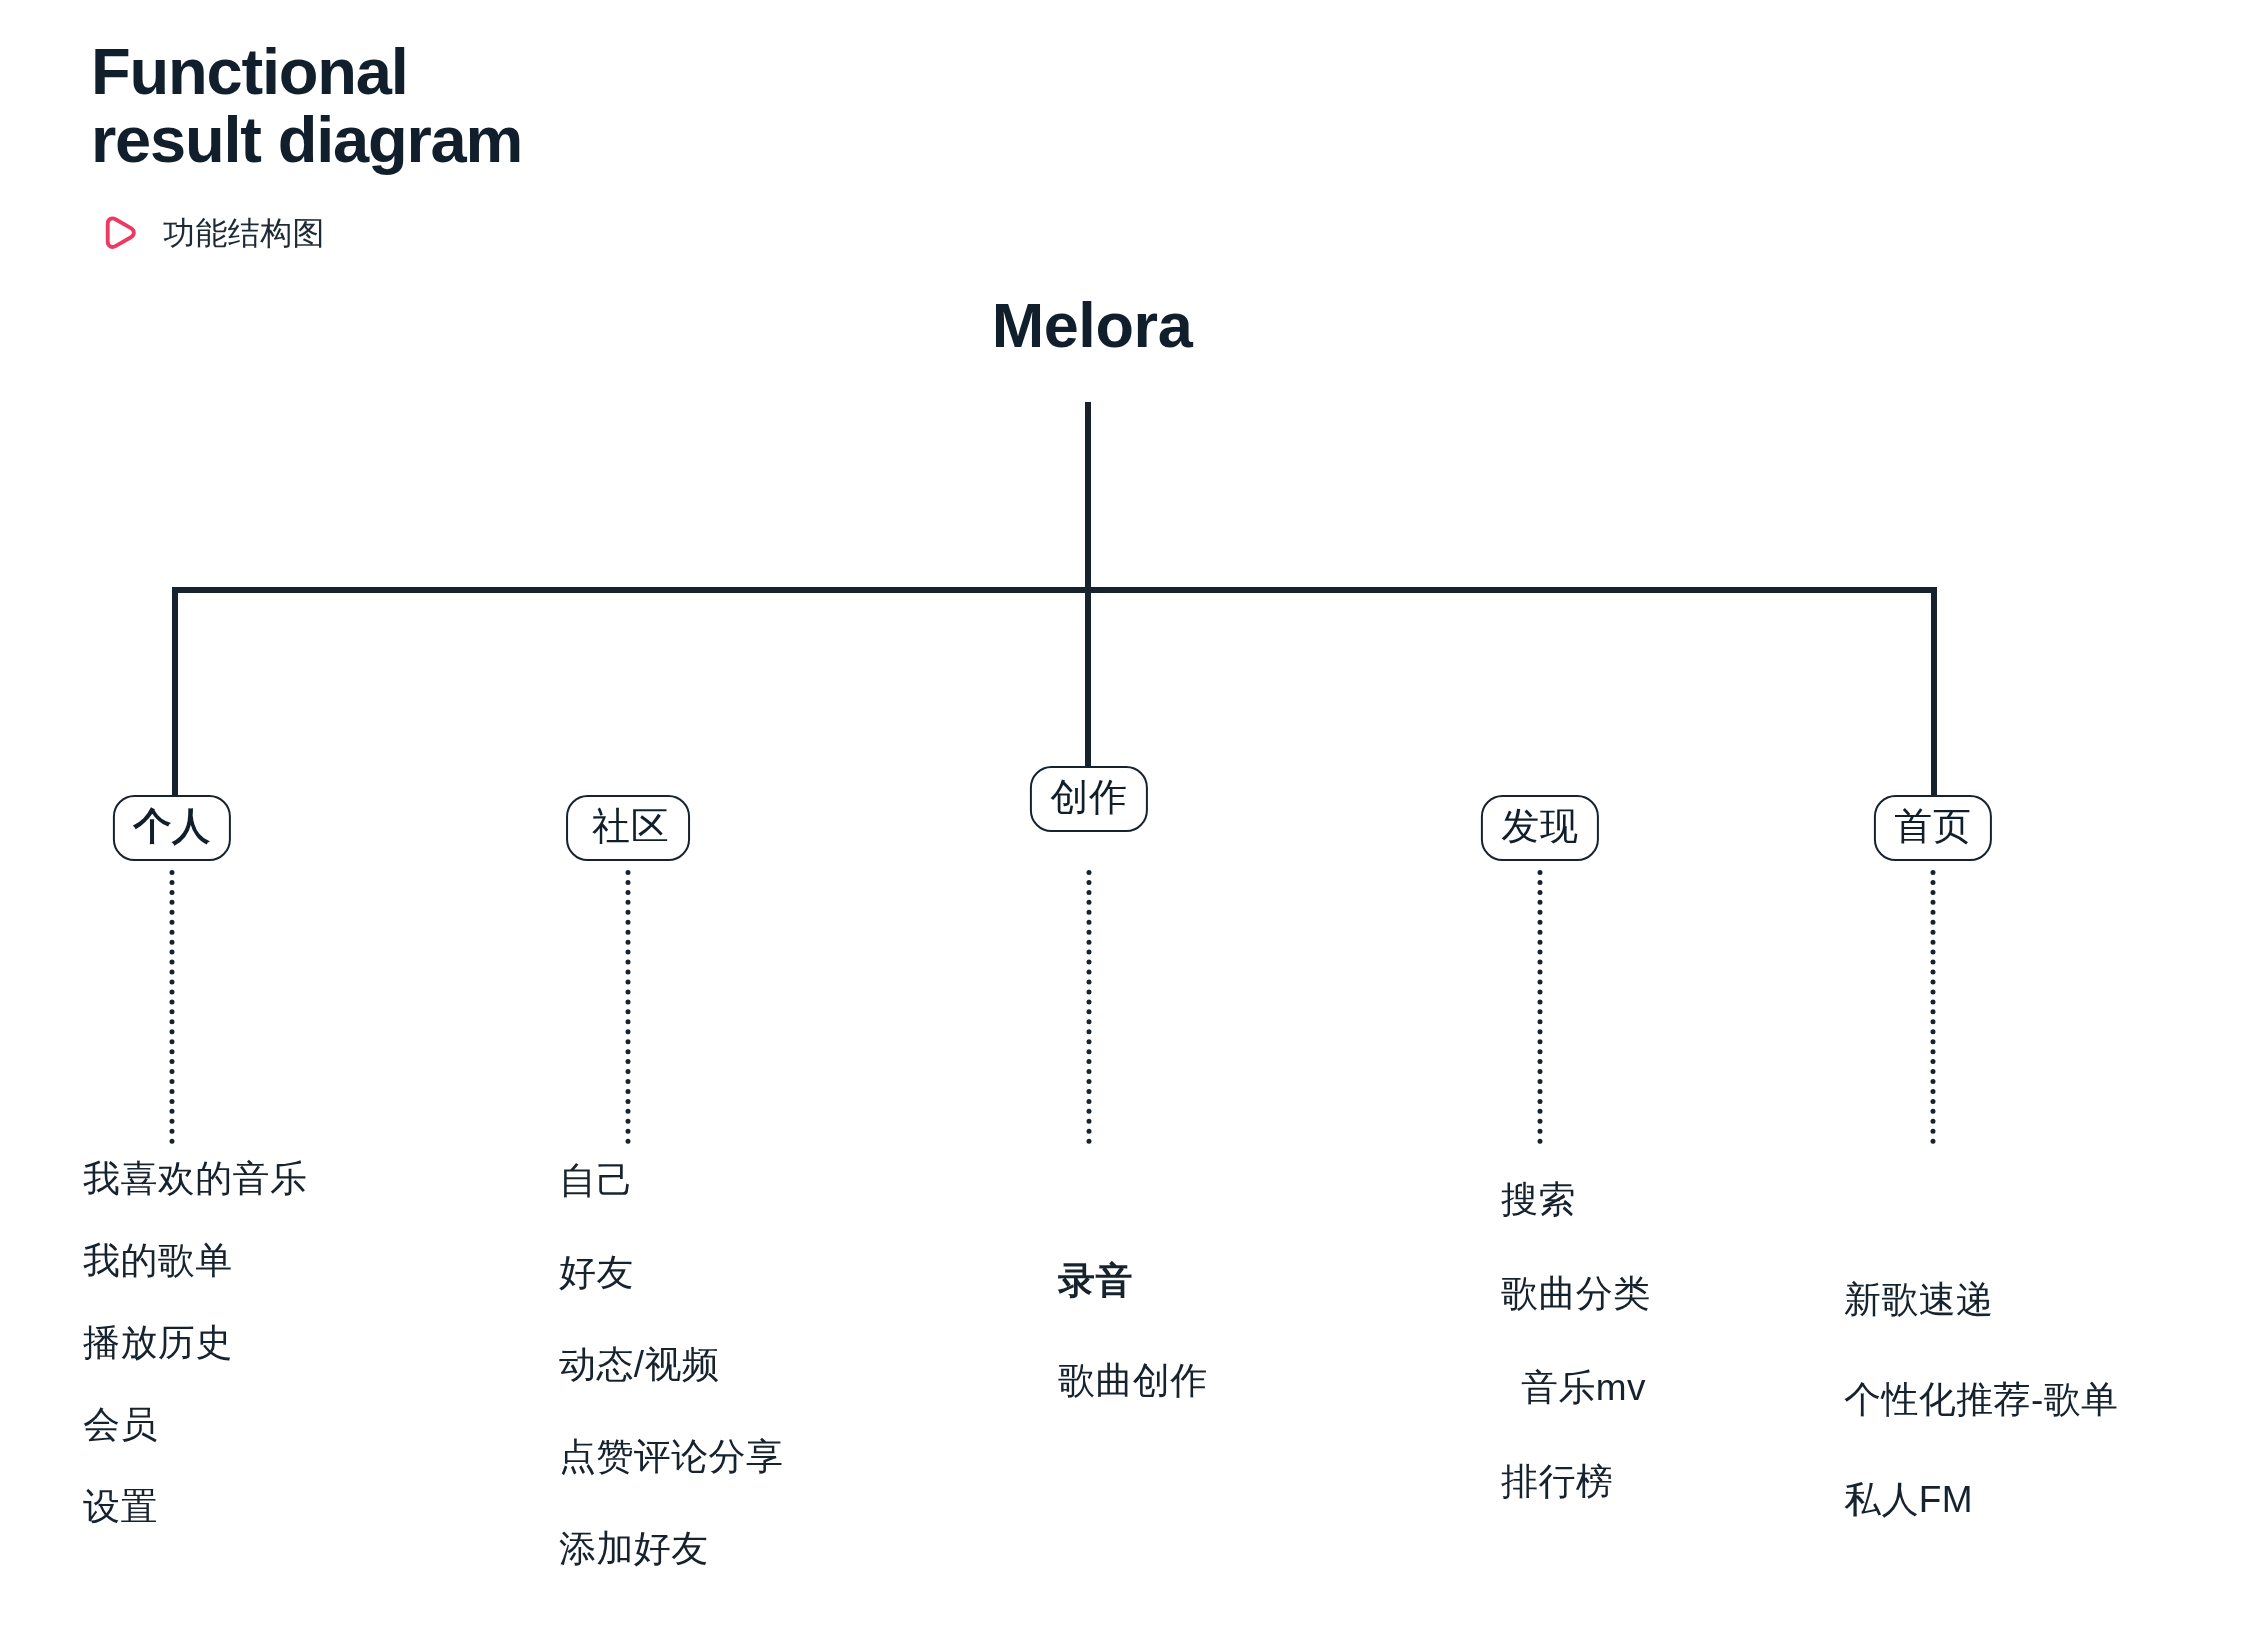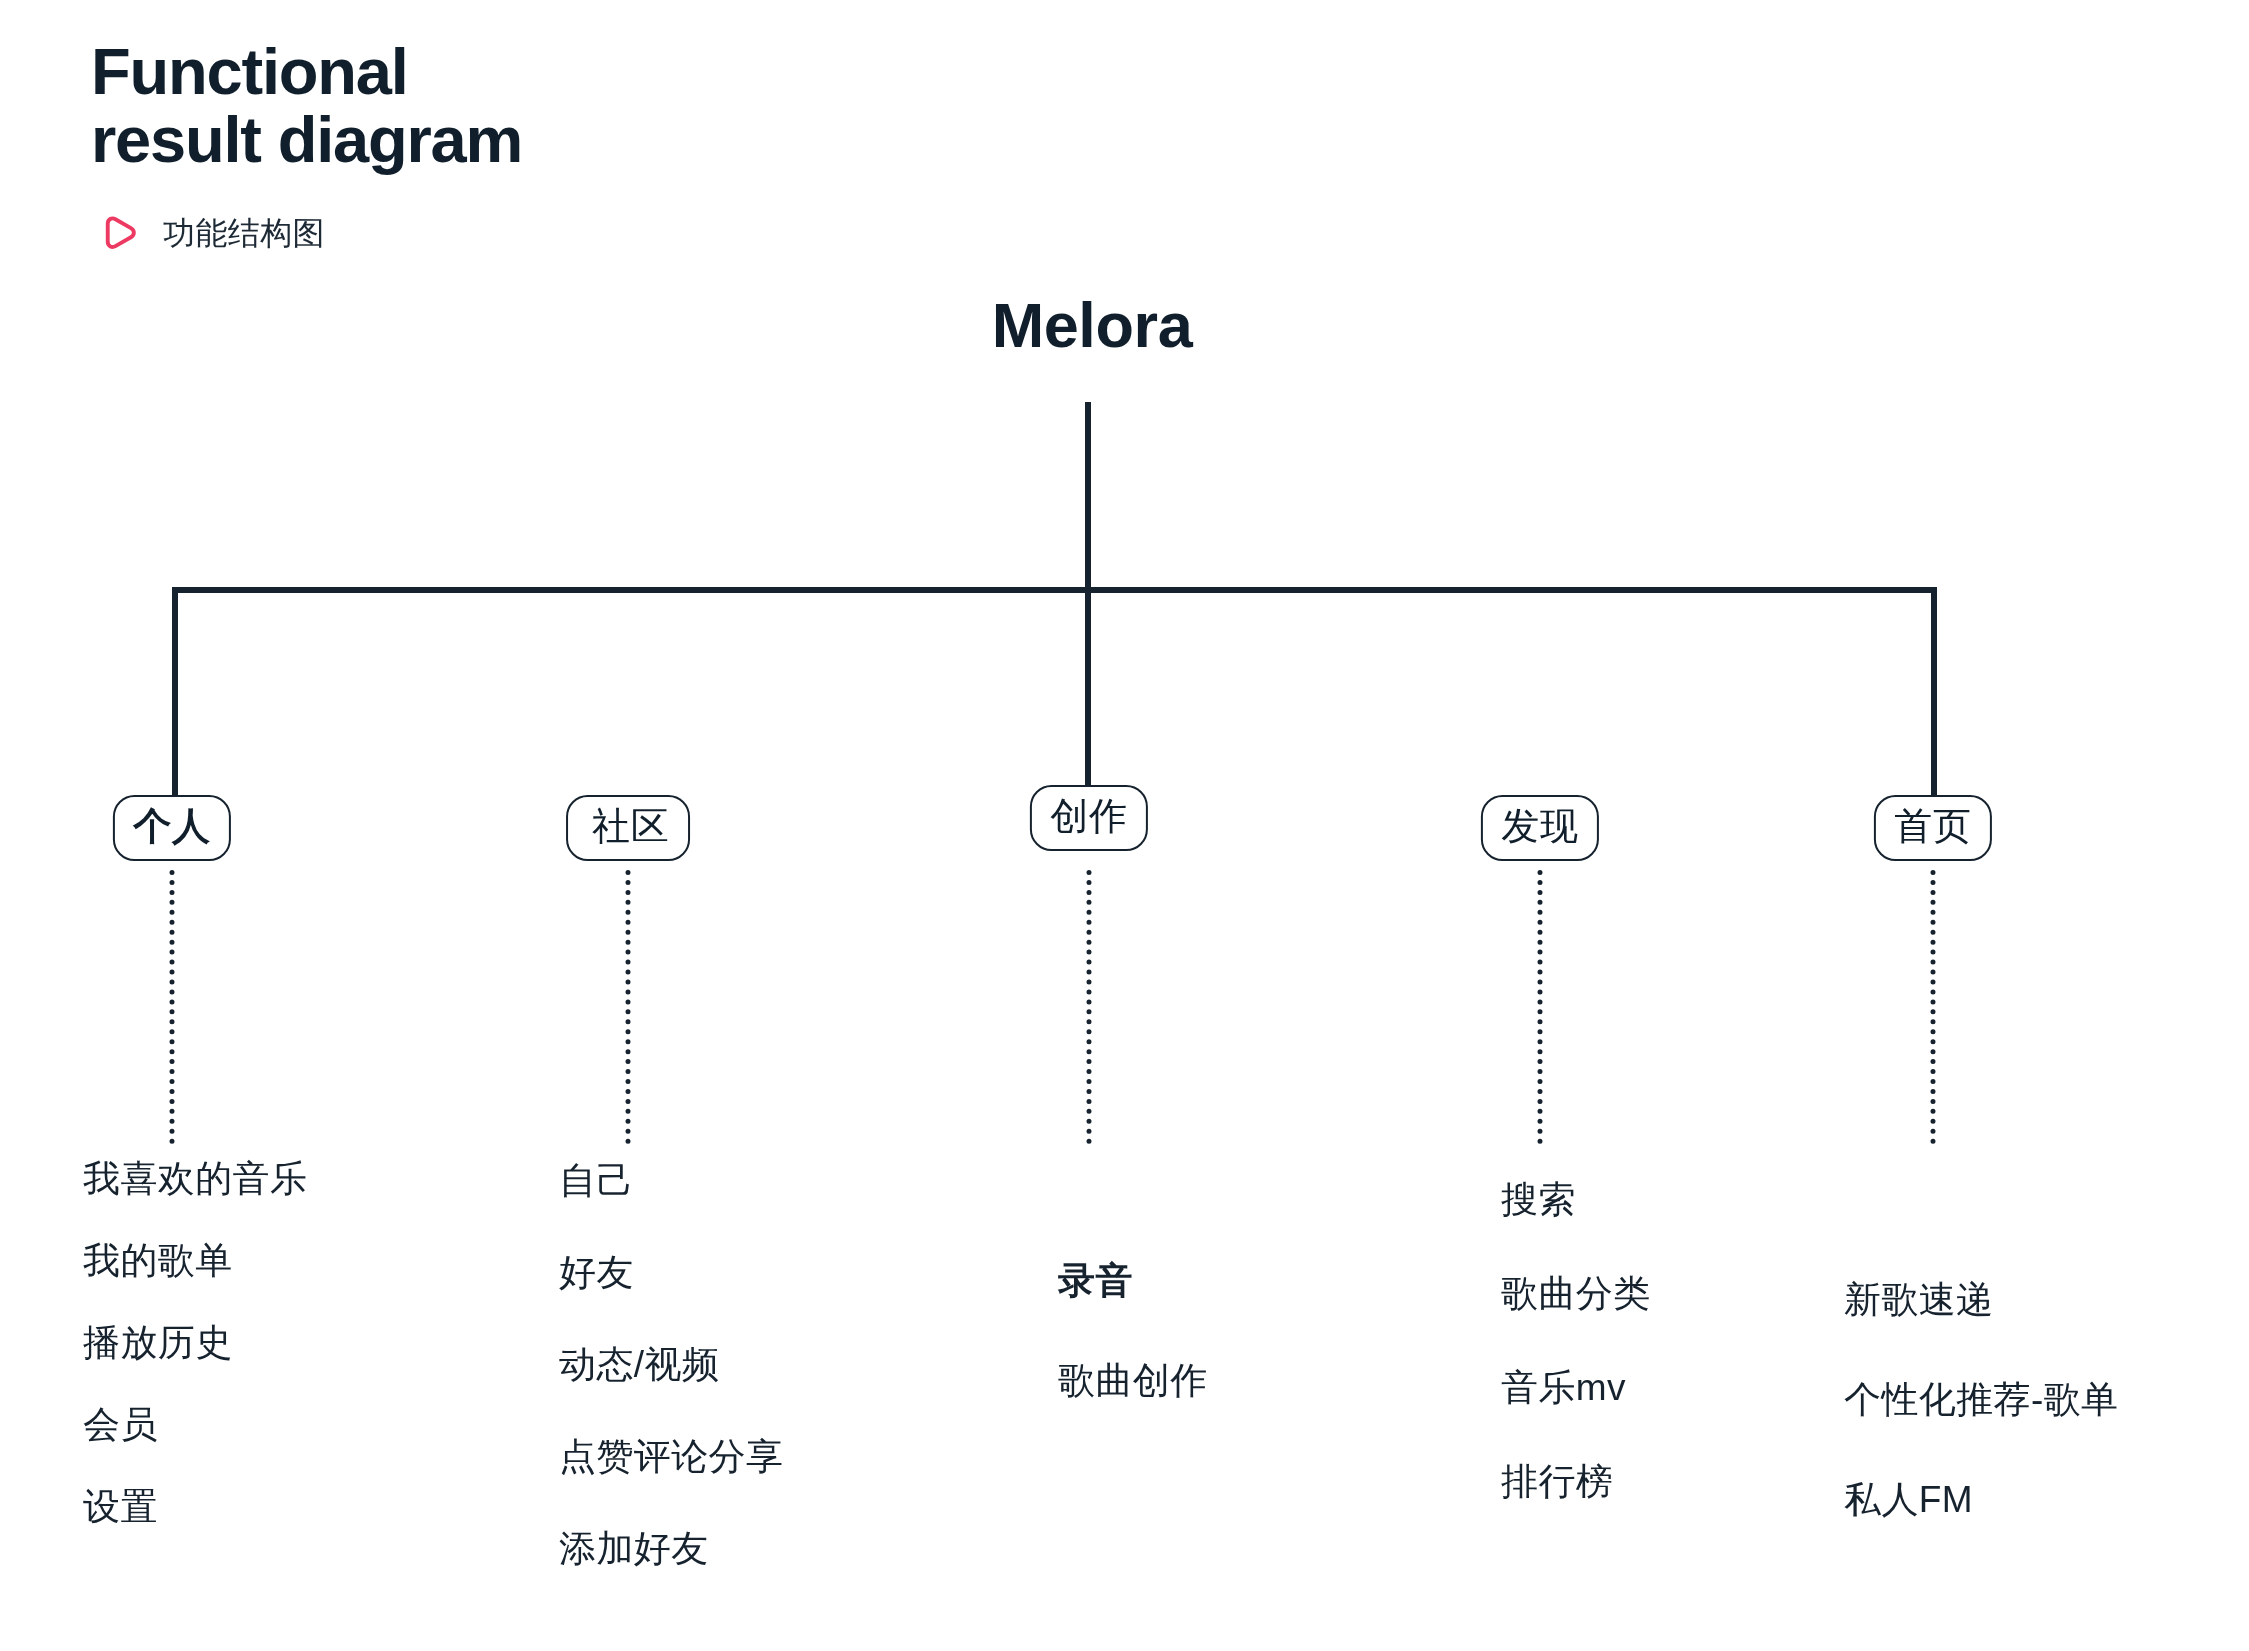--- a/index.html
+++ b/index.html
@@ -145,36 +145,36 @@
         <div class="node-label">社区</div>
       </div>
       <div class="dotted" style="left: 628px; top: 870px; height: 274px;"></div>
       <div class="leaf-col" style="left: 559px; top: 1156px;">
         <div class="leaf-item" style="margin-top: 0px;">自己</div>
         <div class="leaf-item" style="margin-top: 42px;">好友</div>
         <div class="leaf-item" style="margin-top: 42px;">动态/视频</div>
         <div class="leaf-item" style="margin-top: 42px;">点赞评论分享</div>
         <div class="leaf-item" style="margin-top: 42px;">添加好友</div>
       </div>
-      <div class="node" style="left: 1089px; top: 785px;">
+      <div class="node" style="left: 1089px; top: 766px;">
         <div class="node-label">创作</div>
       </div>
       <div class="dotted" style="left: 1089px; top: 870px; height: 274px;"></div>
       <div class="leaf-col" style="left: 1058px; top: 1256px;">
         <div class="leaf-item" style="margin-top: 0px; font-weight: bold;">录音</div>
         <div class="leaf-item" style="margin-top: 50px;">歌曲创作</div>
       </div>
       <div class="node" style="left: 1540px; top: 795px;">
         <div class="node-label">发现</div>
       </div>
       <div class="dotted" style="left: 1540px; top: 870px; height: 274px;"></div>
       <div class="leaf-col" style="left: 1501px; top: 1175px;">
         <div class="leaf-item" style="margin-top: 0px;">搜索</div>
         <div class="leaf-item" style="margin-top: 44px;">歌曲分类</div>
-        <div class="leaf-item" style="margin-top: 44px;">音乐mv</div>
+        <div class="leaf-item" style="margin-top: 44px; margin-left: 20px;">音乐mv</div>
         <div class="leaf-item" style="margin-top: 44px;">排行榜</div>
       </div>
       <div class="node" style="left: 1933px; top: 795px;">
         <div class="node-label">首页</div>
       </div>
       <div class="dotted" style="left: 1933px; top: 870px; height: 274px;"></div>
       <div class="leaf-col" style="left: 1844px; top: 1275px;">
         <div class="leaf-item" style="margin-top: 0px;">新歌速递</div>
         <div class="leaf-item" style="margin-top: 50px;">个性化推荐-歌单</div>
         <div class="leaf-item" style="margin-top: 50px;">私人FM</div>

